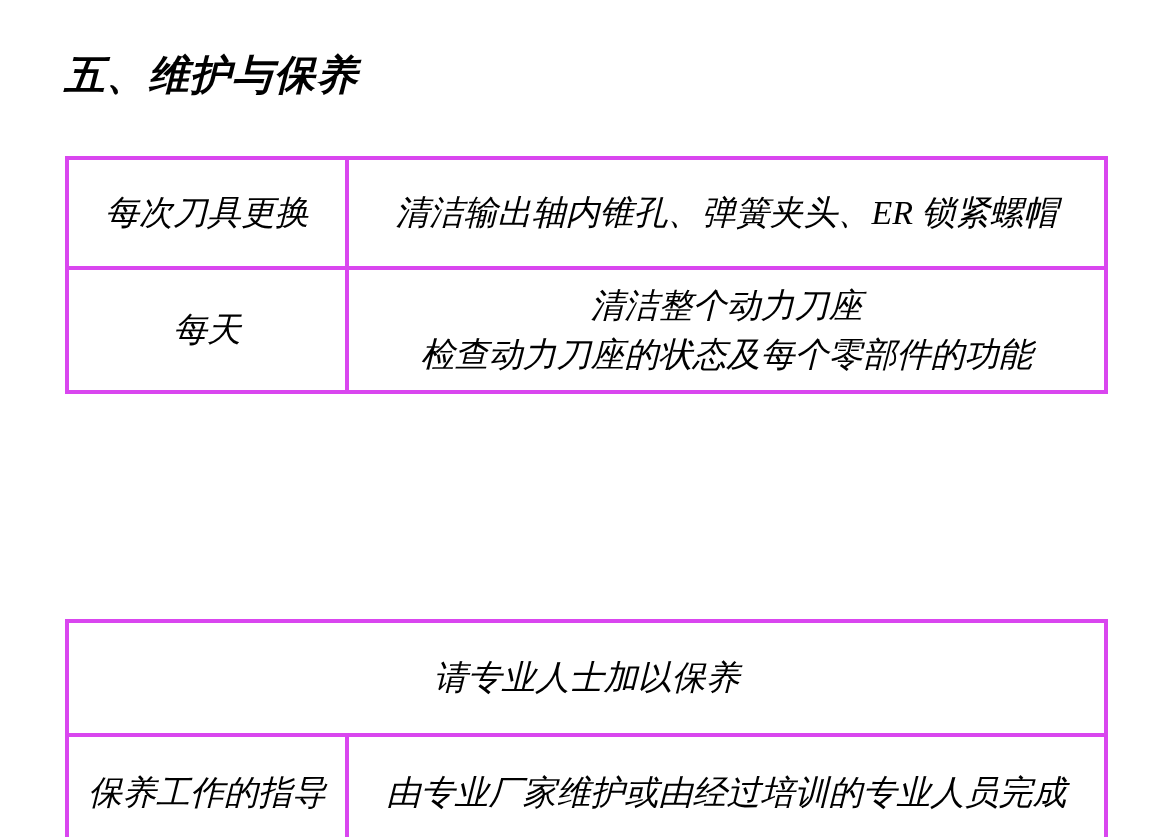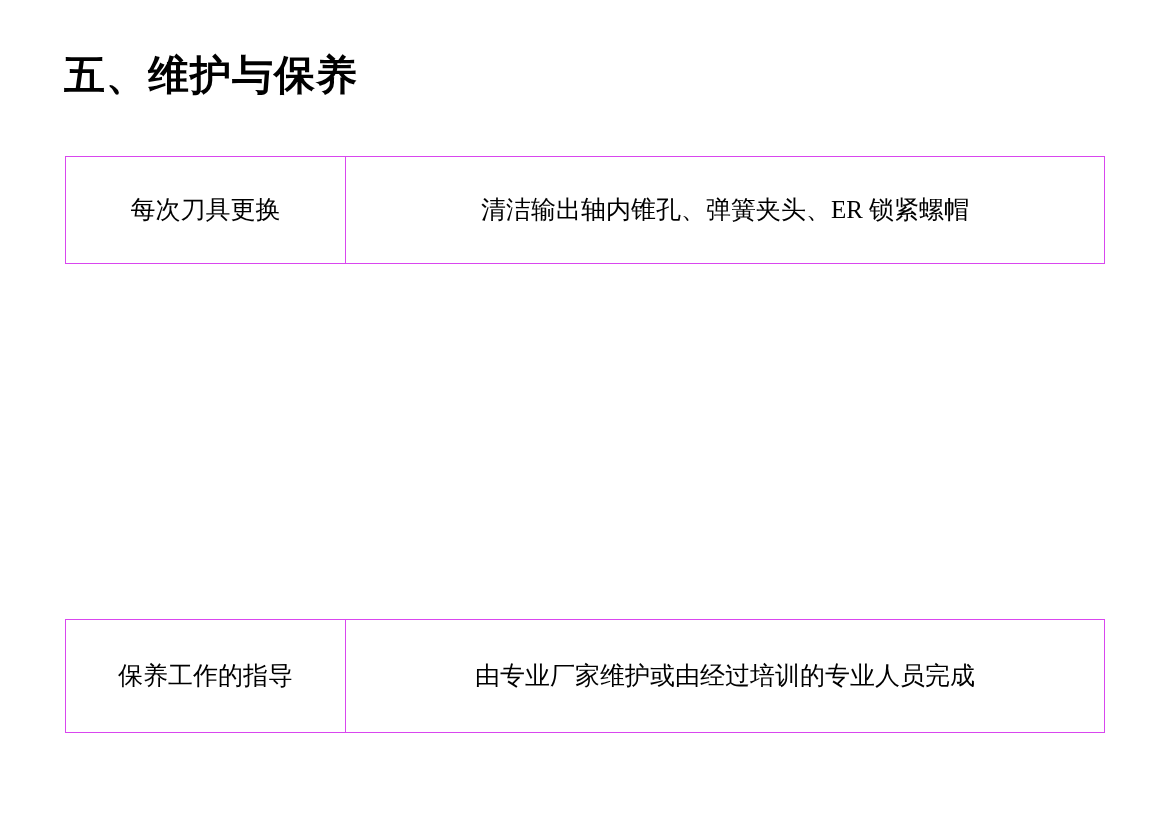--- a/index.html
+++ b/index.html
@@ -12,42 +12,43 @@
     background: #ffffff;
     font-family: "Liberation Serif", "DejaVu Serif", serif;
     color: #000000;
     overflow: hidden;
   }
   .page {
     position: relative;
     width: 1169px;
     height: 837px;
     box-sizing: border-box;
+    font-style: italic;
   }
   .page-title {
     position: absolute;
     left: 64px;
     top: 24px;
     font-size: 41px;
     font-weight: bold;
     letter-spacing: 1px;
     line-height: 1.2;
     font-family: "Liberation Serif", "DejaVu Serif", serif;
   }
   table.doc-table {
     position: absolute;
     border-collapse: collapse;
     table-layout: fixed;
     background: #ffffff;
   }
   table.doc-table td {
-    border: 1px solid #d946ef;
+    border: 4px solid #d946ef;
     text-align: center;
     vertical-align: middle;
-    font-size: 25px;
+    font-size: 34px;
     line-height: 1.45;
     padding: 10px 8px;
     font-family: "Liberation Serif", "DejaVu Serif", serif;
   }
   #maintenance-table {
     left: 65px;
     top: 156px;
     width: 1039px;
   }
   #maintenance-table col.c1 { width: 280px; }
@@ -84,29 +85,39 @@
         <col class="c1">
         <col class="c2">
       </colgroup>
     <tbody>
       <tr class="r1">
         <td>每次刀具更换</td>
         <td class="cell-lines">
           <span>清洁输出轴内锥孔、弹簧夹头、ER 锁紧螺帽</span>
         </td>
       </tr>
+      <tr class="r2">
+        <td>每天</td>
+        <td class="cell-lines">
+          <span>清洁整个动力刀座</span>
+          <span>检查动力刀座的状态及每个零部件的功能</span>
+        </td>
+      </tr>
     </tbody>
   </table>
 
   <table class="doc-table" id="service-table">
     <colgroup>
         <col class="c1">
         <col class="c2">
       </colgroup>
     <tbody>
+      <tr class="r1">
+        <td colspan="2">请专业人士加以保养</td>
+      </tr>
       <tr class="r2">
         <td>保养工作的指导</td>
         <td>由专业厂家维护或由经过培训的专业人员完成</td>
       </tr>
     </tbody>
   </table>
 
 </div>
 
 </body></html>

